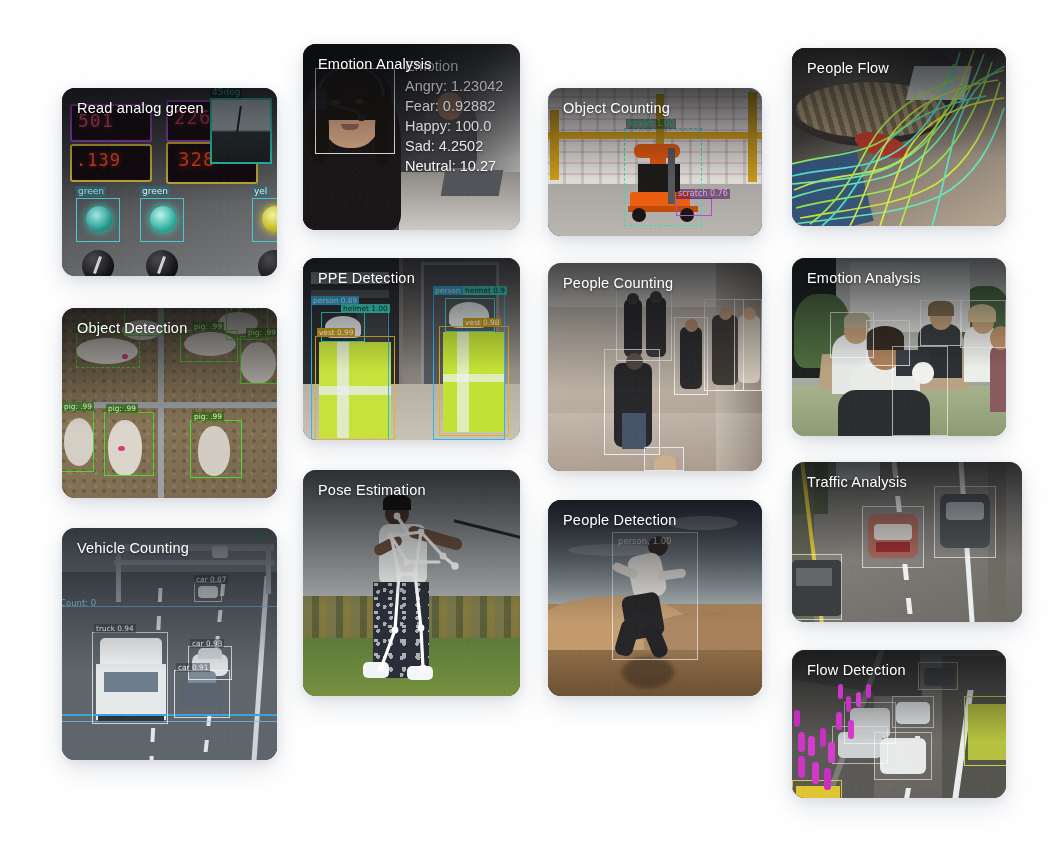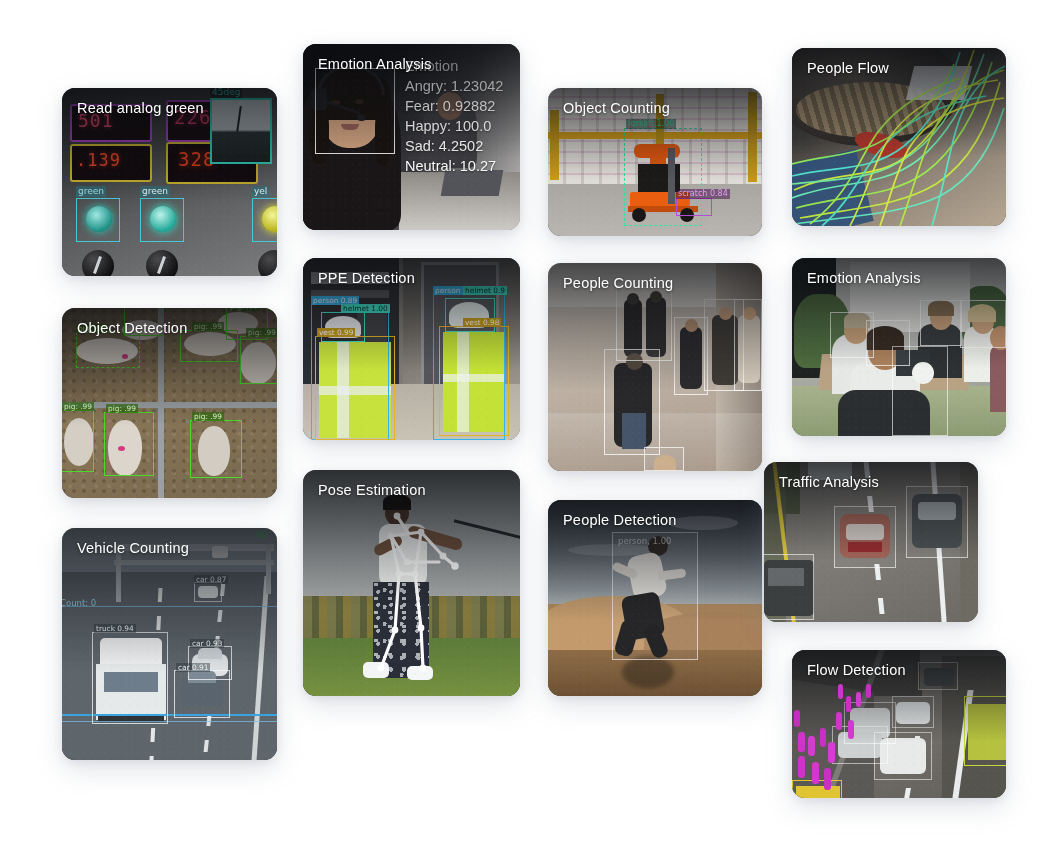--- a/index.html
+++ b/index.html
@@ -151,21 +151,21 @@
       <div style="position:absolute;left:82px;top:104px;width:60px;height:18px;border-radius:3px;background:#ea5e10;"></div>
       <div style="position:absolute;left:90px;top:76px;width:42px;height:28px;background:#1c1a18;"></div>
       <div style="position:absolute;left:120px;top:60px;width:7px;height:56px;background:#55585c;"></div>
       <div style="position:absolute;left:80px;top:118px;width:70px;height:6px;background:#c24c0b;"></div>
       <div style="position:absolute;left:84px;top:120px;width:14px;height:14px;border-radius:50%;background:#191715;"></div>
       <div style="position:absolute;left:132px;top:120px;width:14px;height:14px;border-radius:50%;background:#191715;"></div>
 
       <div class="box" style="left:76px;top:40px;width:78px;height:98px;border:1.6px dashed #36e0a6;"></div>
       <div class="lbl" style="left:78px;top:31px;color:#36e0a6;background:rgba(5,35,25,.45);font-size:8px;">forklift 1.00</div>
       <div class="box" style="left:128px;top:110px;width:36px;height:18px;border:1.4px solid #b34ad6;"></div>
-      <div class="lbl" style="left:128px;top:101px;color:#e79bf5;background:rgba(60,10,70,.5);font-size:8px;">scratch 0.84</div>
+      <div class="lbl" style="left:128px;top:101px;color:#e79bf5;background:rgba(60,10,70,.5);font-size:8px;">scratch 0.76</div>
       <div class="noise"></div>
     </div>
     <div class="scrim"></div>
     <div class="title">Object Counting</div>
   </div>
 
   <div class="card" style="left:62px;top:308px;width:215px;height:190px;">
     <div class="img">
       <div style="position:absolute;inset:0;background:linear-gradient(160deg,#6b5b45 0%,#8a7757 45%,#76674e 100%);"></div>
       <div style="position:absolute;inset:0;opacity:.55;
@@ -480,21 +480,21 @@
 
       <div class="box" style="left:64px;top:32px;width:86px;height:128px;
            border:1.2px solid rgba(255,255,255,.6);background:rgba(255,255,255,.055);"></div>
       <div class="lbl" style="left:68px;top:36px;color:rgba(235,235,235,.8);font-size:8.5px;">person, 1.00</div>
       <div class="noise"></div>
     </div>
     <div class="scrim"></div>
     <div class="title">People Detection</div>
   </div>
 
-  <div class="card" style="left:764px;top:462px;width:214px;height:160px;">
+  <div class="card" style="left:792px;top:462px;width:214px;height:160px;padding-left:16px;">
     <div class="img">
       <div style="position:absolute;inset:0;background:linear-gradient(160deg,#72706c 0%,#807d78 46%,#6d6a66 100%);"></div>
       <div style="position:absolute;left:0;top:0;width:36px;height:52px;background:#4e5640;"></div>
       <div style="position:absolute;left:0;top:0;width:22px;height:160px;background:#5a5f4a;opacity:.8;"></div>
       <div style="position:absolute;left:18px;top:0;width:4px;height:160px;background:#d9c33a;transform:skewX(7deg);"></div>
       <div style="position:absolute;left:108px;top:0;width:5px;height:160px;
            background:repeating-linear-gradient(180deg,#eceff0 0 16px,transparent 16px 34px);transform:skewX(6deg);"></div>
       <div style="position:absolute;left:172px;top:0;width:5px;height:160px;background:#eceff0;transform:skewX(4deg);"></div>
       <div style="position:absolute;left:196px;top:0;width:18px;height:160px;background:#6e6b63;"></div>
 

